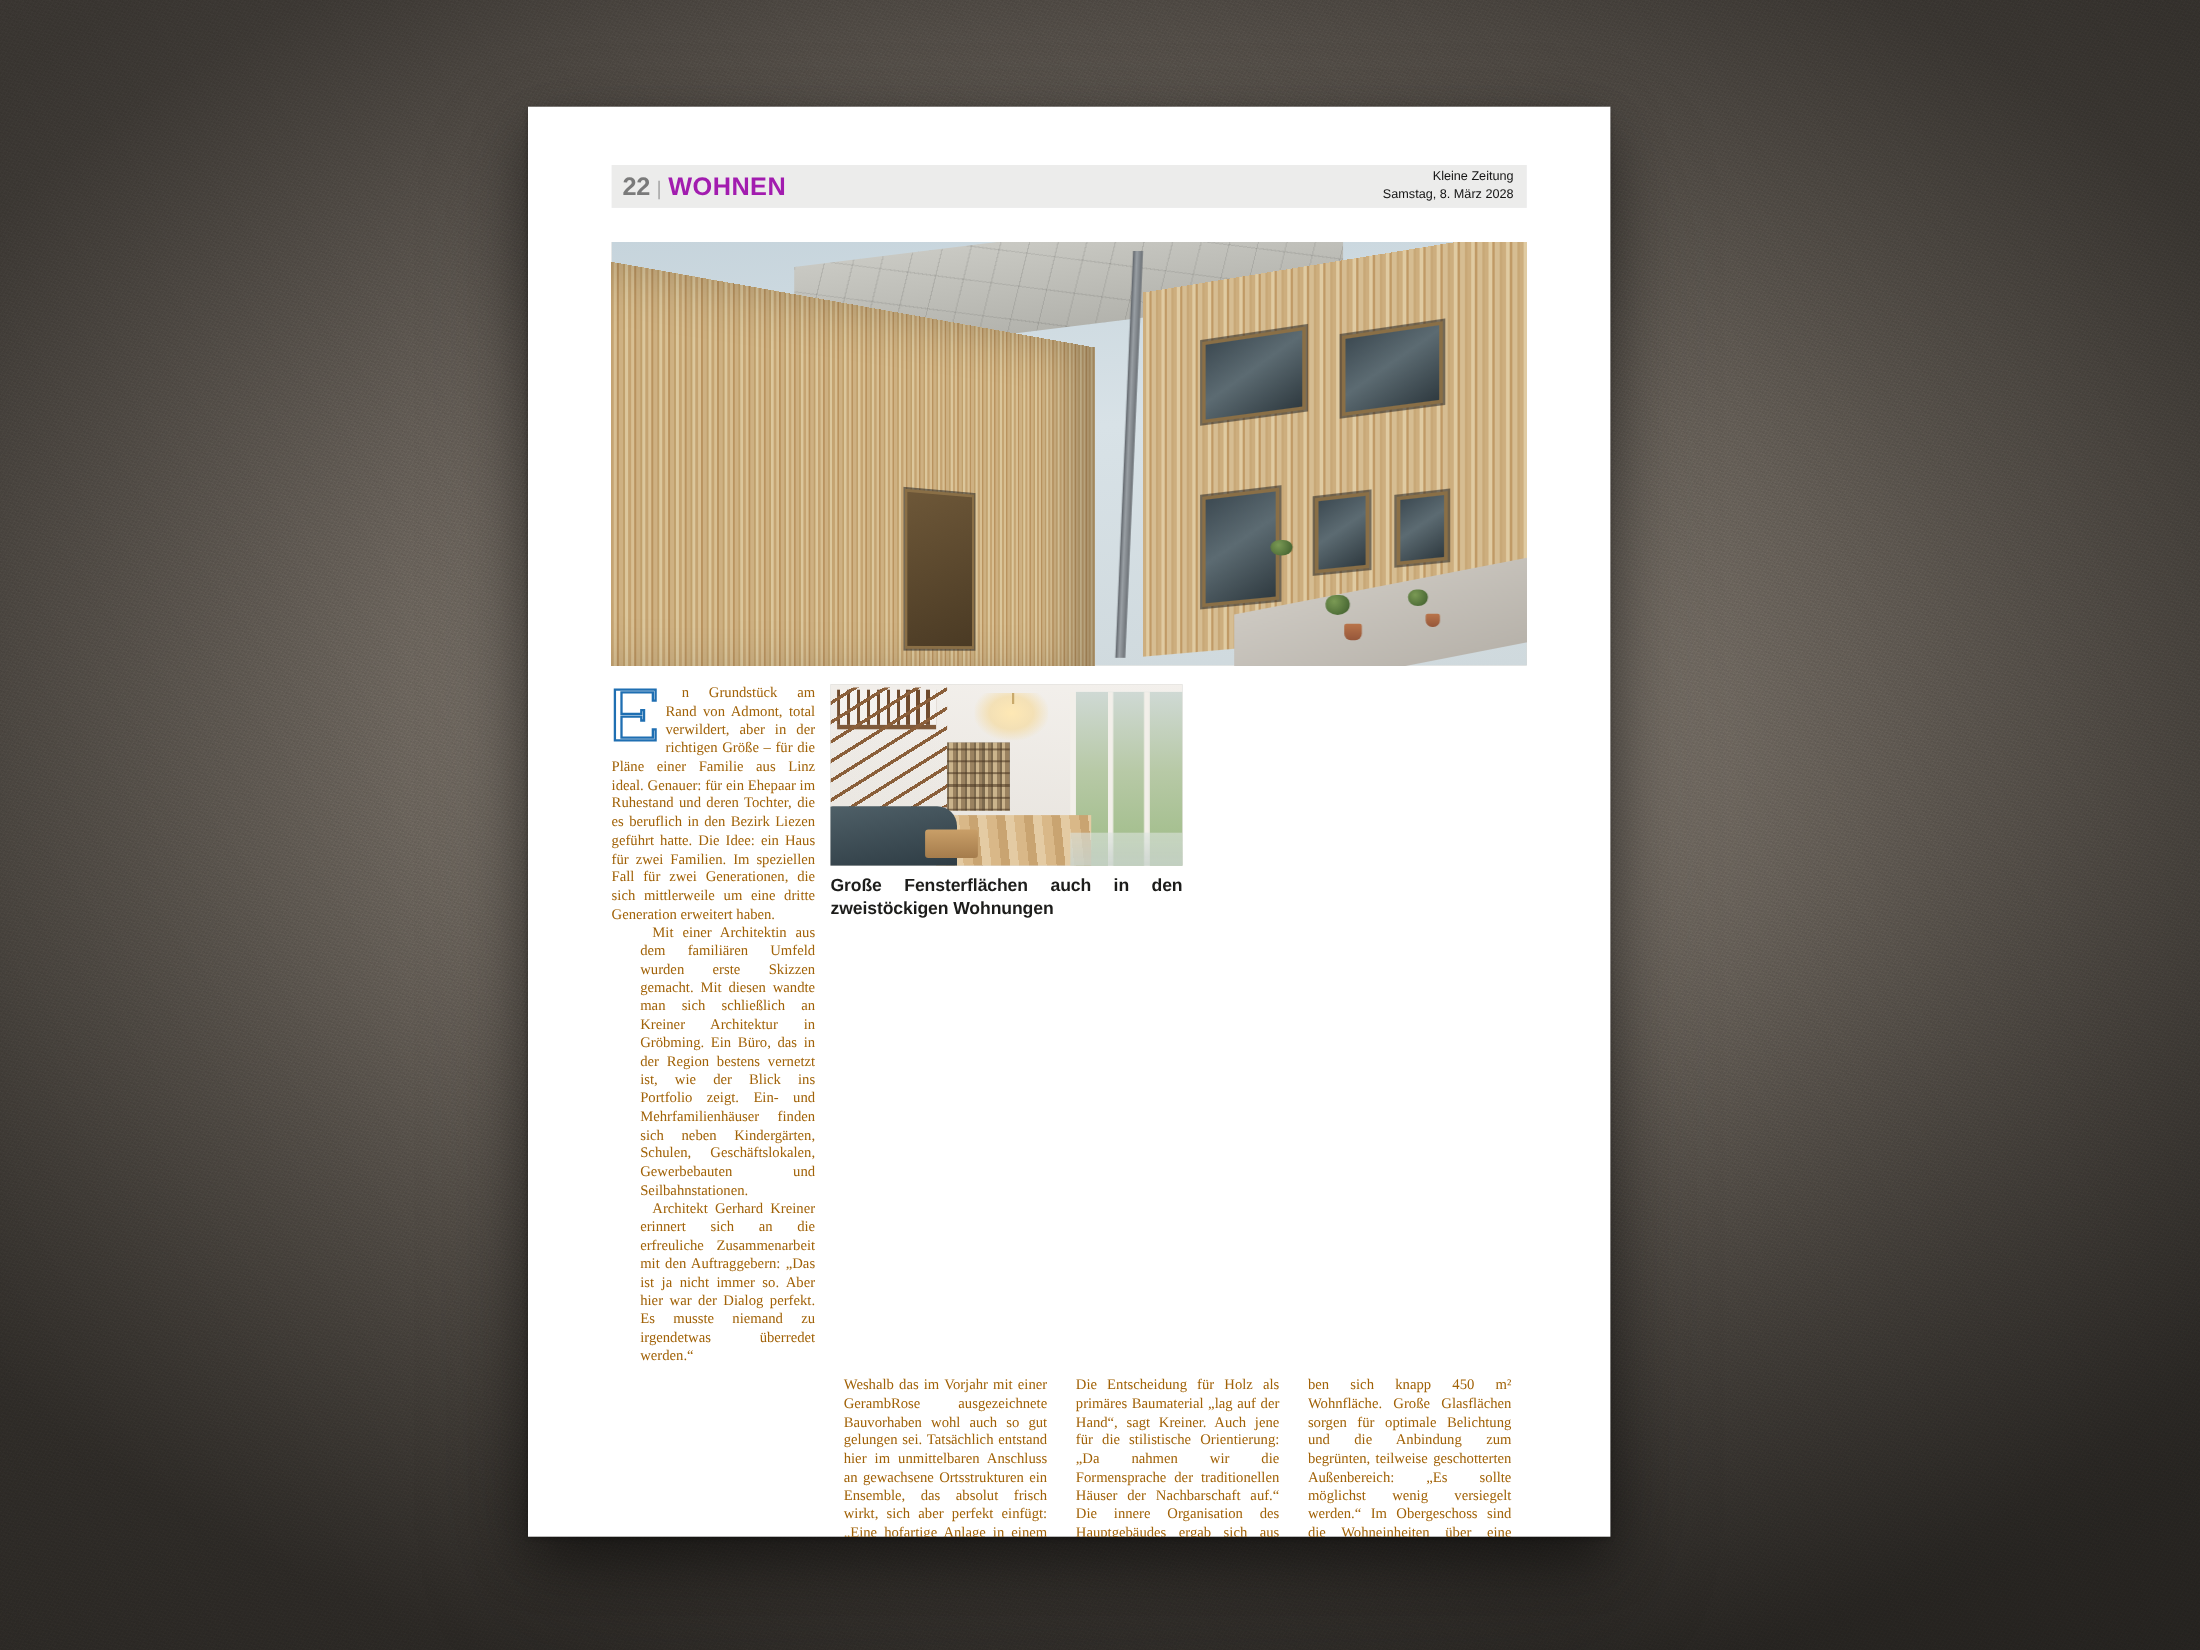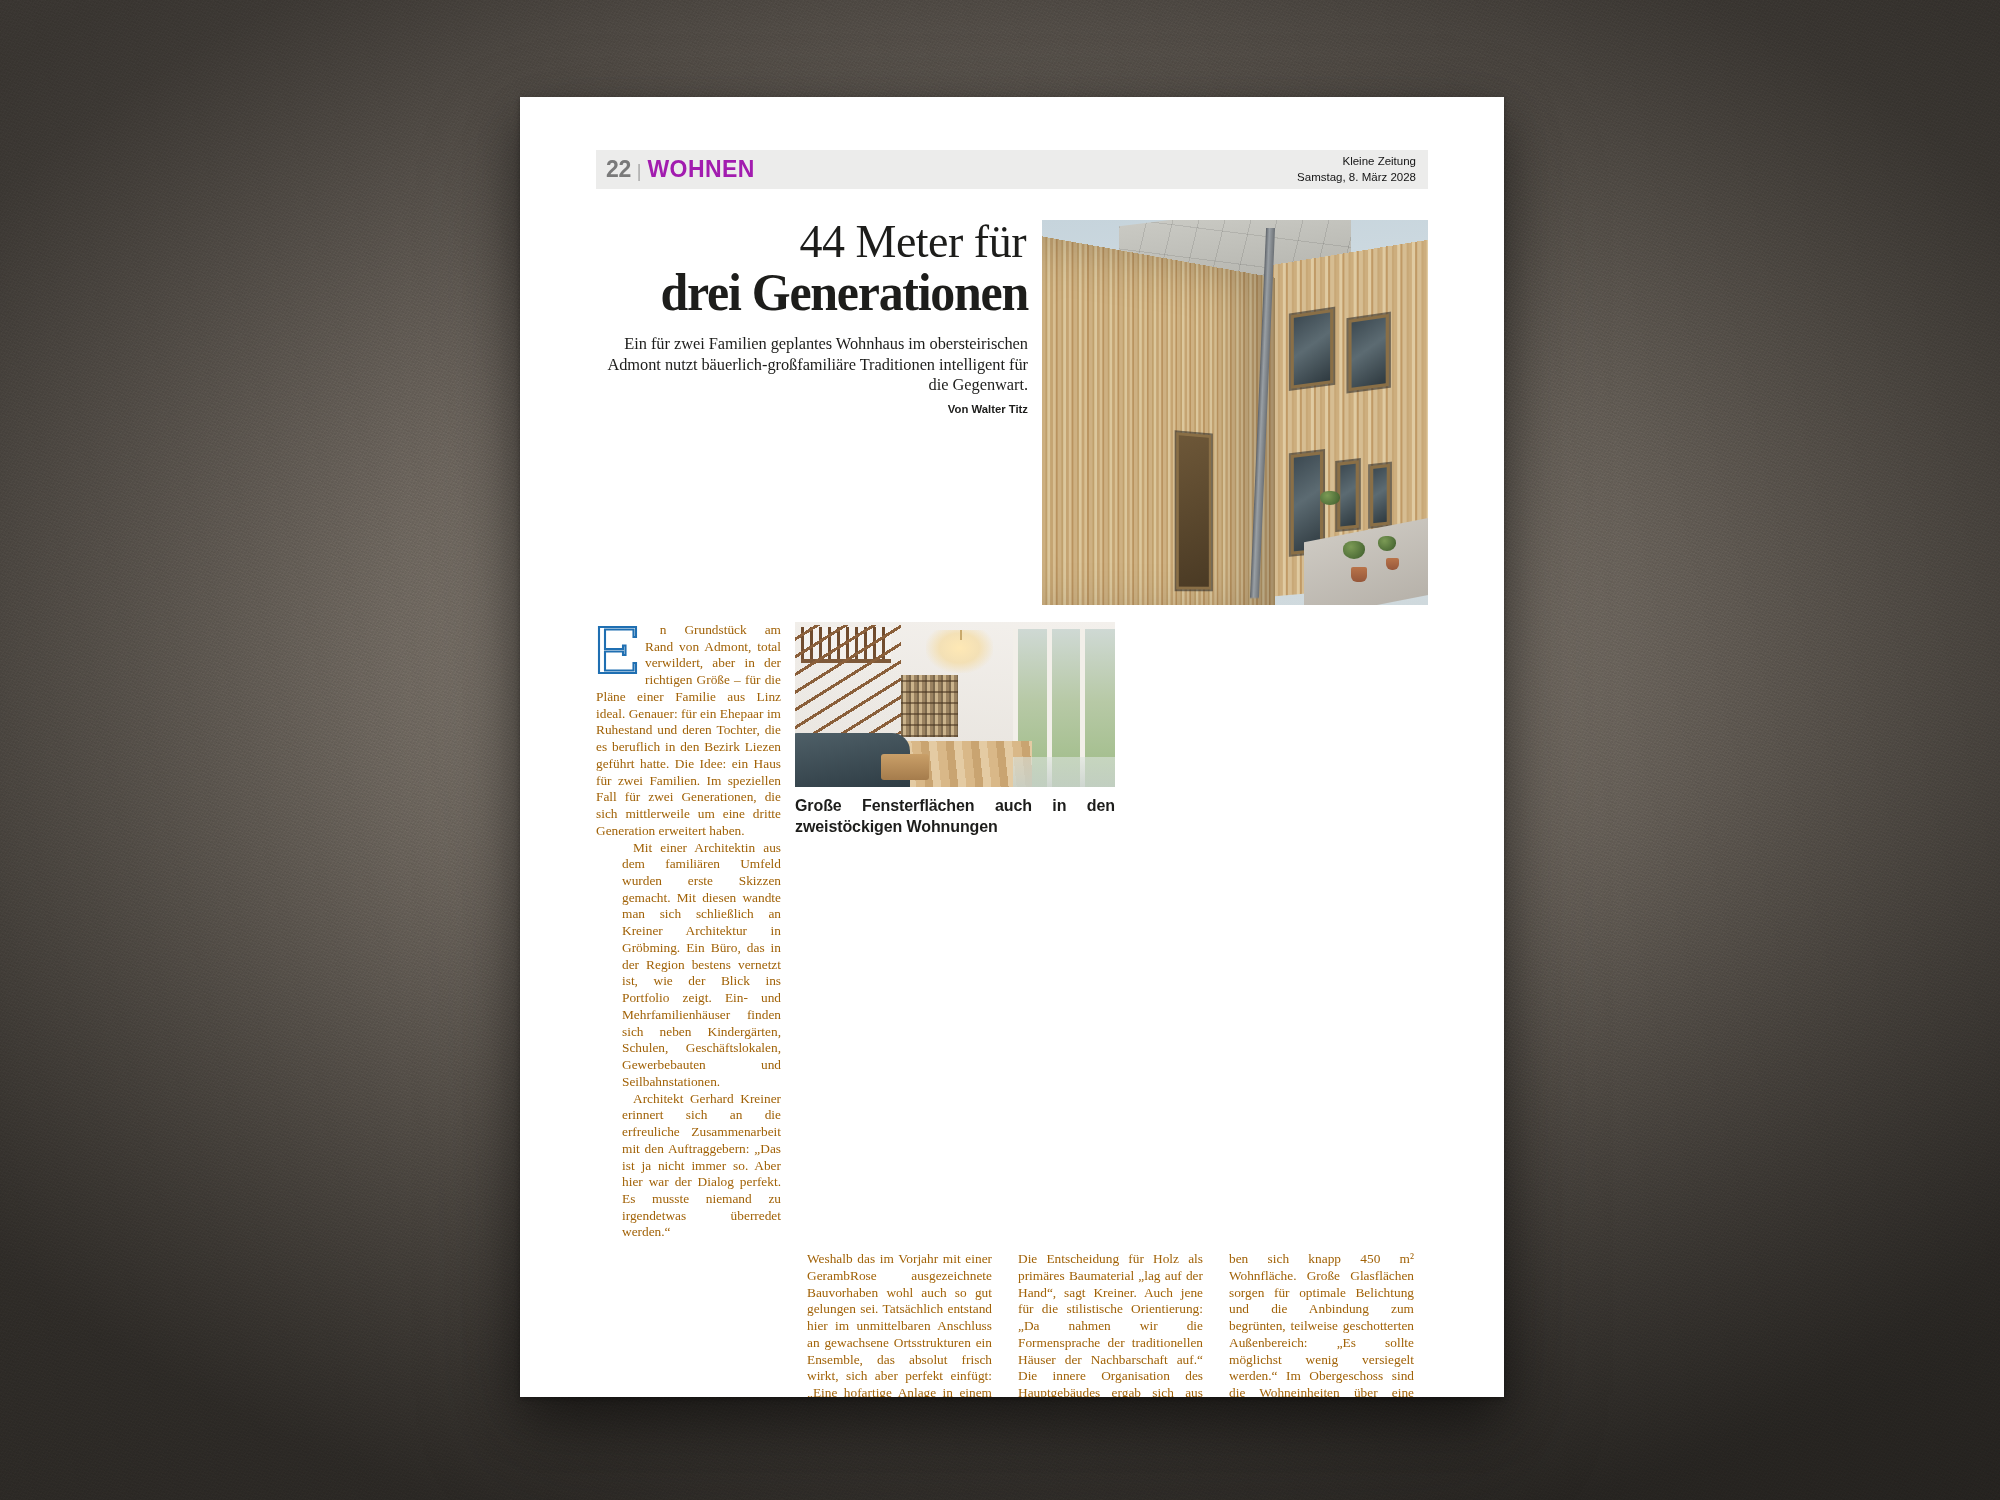--- a/index.html
+++ b/index.html
@@ -32,21 +32,21 @@
   #desk-vignette {
     position: absolute;
     inset: 0;
     background: radial-gradient(ellipse 1250px 880px at 50% 48%, rgba(0,0,0,0) 40%, rgba(0,0,0,0.38) 100%);
     pointer-events: none;
   }
 
   
   #page {
     position: absolute;
-    left: 520px;
+    left: 480px;
     top: 97px;
     width: 984px;
     height: 1300px;
     background: #ffffff;
     box-shadow:
       0 2px 5px rgba(0,0,0,0.30),
       0 18px 48px rgba(0,0,0,0.42),
       0 46px 96px rgba(0,0,0,0.30);
     padding: 0;
     overflow: hidden;
@@ -353,26 +353,20 @@
         <span class="page-sep">|</span>
         <span class="section-name">WOHNEN</span>
       </div>
       <div class="masthead">
         <div>Kleine Zeitung</div>
         <div>Samstag, 8. März 2028</div>
       </div>
     </div>
 
     <div class="top-area">
-      <div class="headline-col">
-        <div class="kicker-line1">44 Meter für</div>
-        <div class="kicker-line2">drei Generationen</div>
-        <div class="deck">Ein für zwei Familien geplantes Wohnhaus im obersteirischen Admont nutzt bäuerlich-großfamiliäre Traditionen intelligent für die Gegenwart.</div>
-        <div class="byline">Von Walter Titz</div>
-      </div>
 
       <div class="photo hero-photo">
         <div class="facade-sky"></div>
         <div class="facade-roof"></div>
         <div class="facade-wall2">
           <div class="facade-win" style="left:14%; top:16%; width:24%; height:22%;"></div>
           <div class="facade-win" style="left:46%; top:20%; width:22%; height:21%;"></div>
           <div class="facade-win" style="left:14%; top:58%; width:18%; height:30%;"></div>
           <div class="facade-win" style="left:40%; top:62%; width:12%; height:20%;"></div>
           <div class="facade-win" style="left:58%; top:64%; width:11%; height:18%;"></div>

